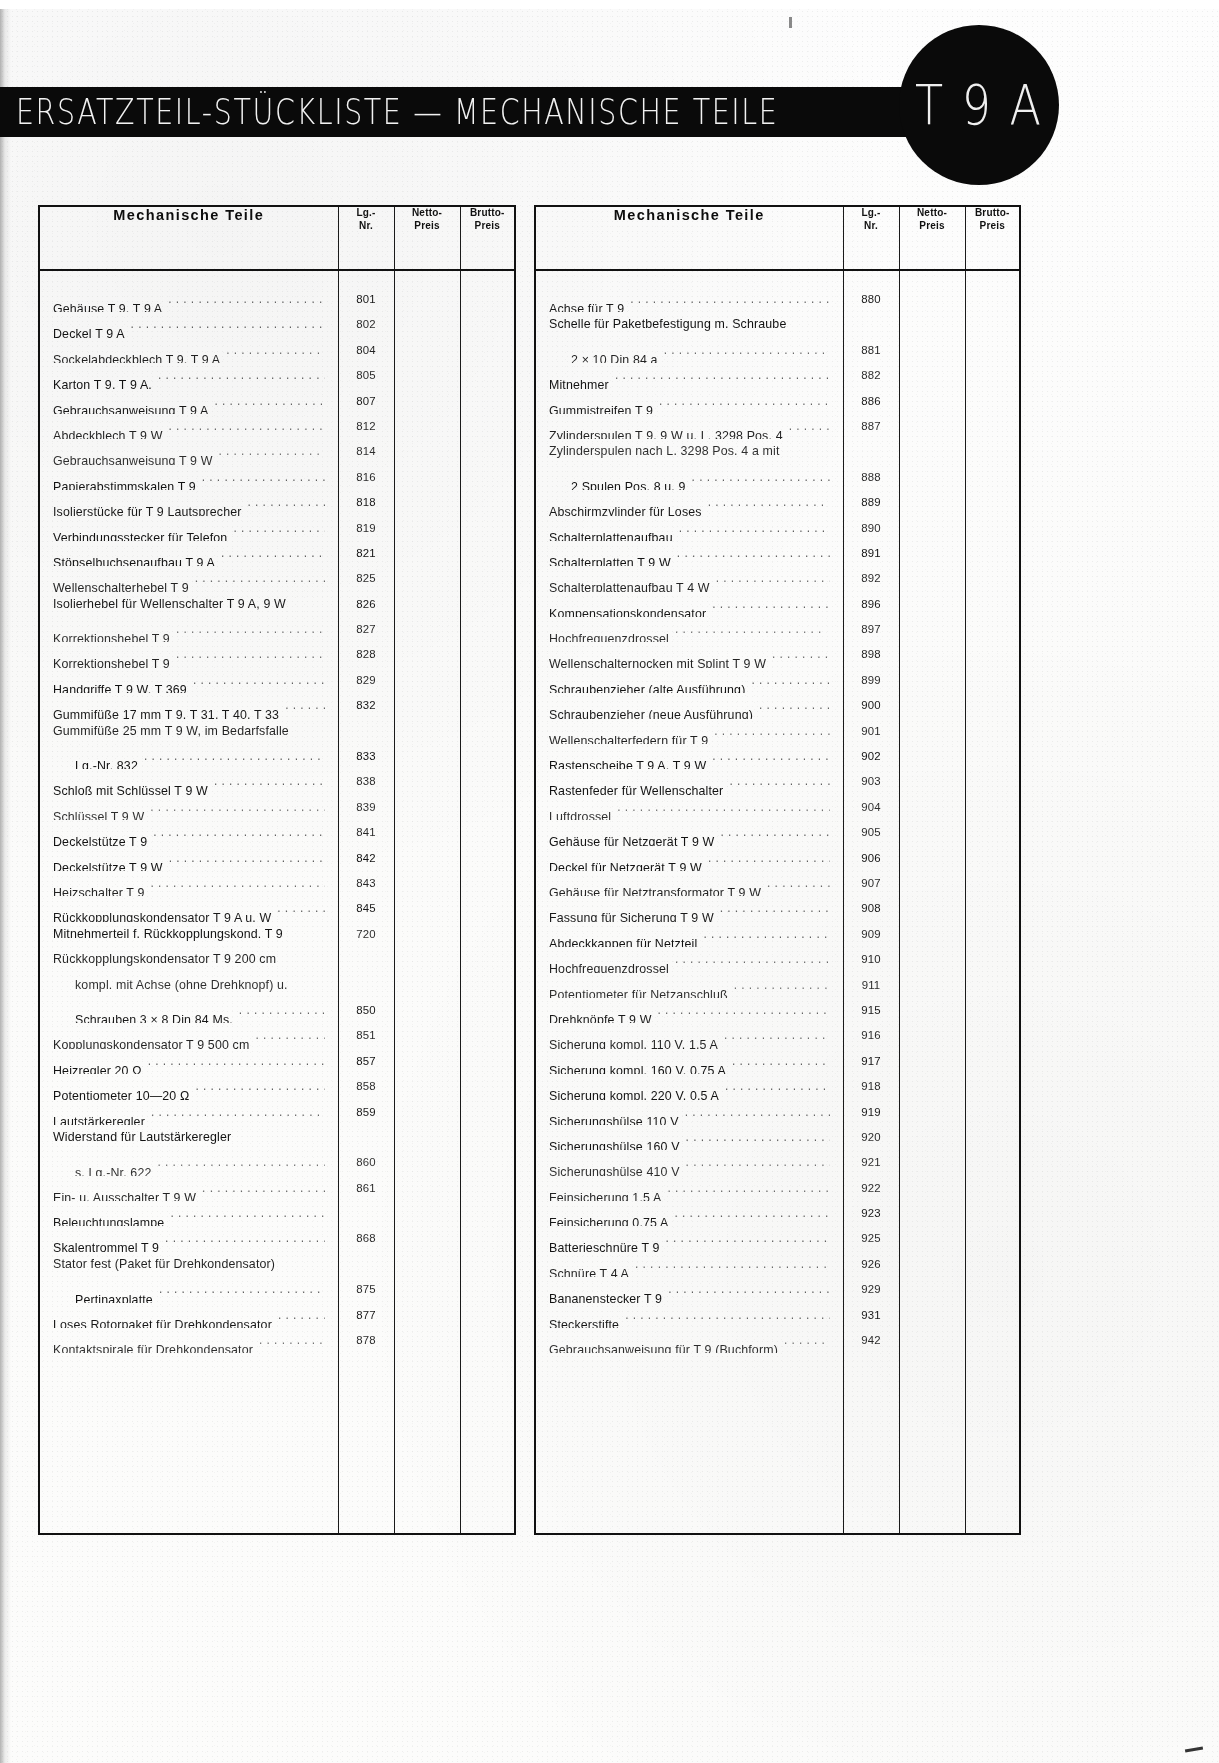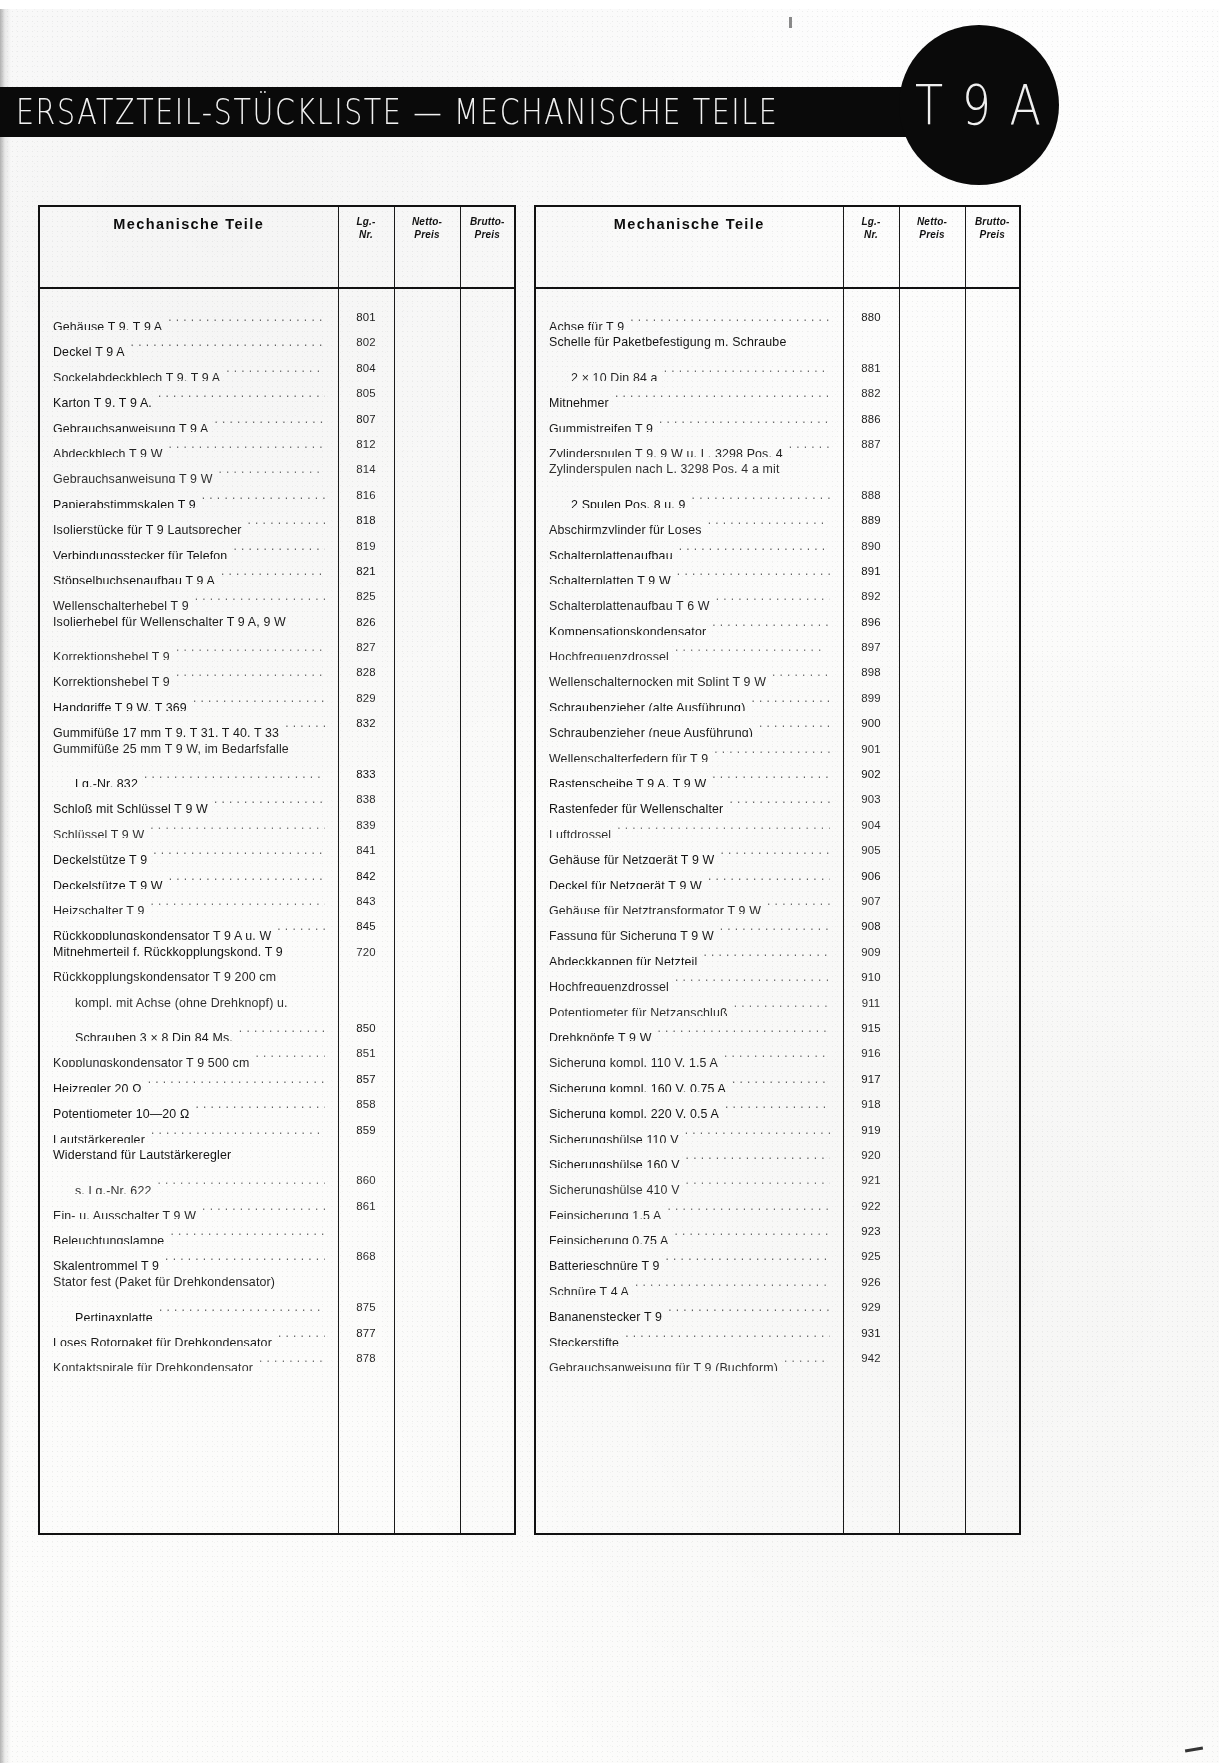--- a/index.html
+++ b/index.html
@@ -112,21 +112,21 @@
     border-collapse: collapse;
     table-layout: fixed;
   }
   .tbl col.c-name  { width: auto; }
   .tbl col.c-lg    { width: 56px; }
   .tbl col.c-netto { width: 66px; }
   .tbl col.c-brut  { width: 54px; }
 
   .tbl th, .tbl td {
     border-right: 1.3px solid #1a1a1a;
-    padding: 9px;
+    padding: 0;
     vertical-align: top;
   }
   .tbl th:last-child, .tbl td:last-child { border-right: none; }
 
   thead th {
     border-bottom: 2px solid #111;
     height: 62px;
     vertical-align: middle;
   }
   .hd-main {
@@ -137,21 +137,21 @@
     color: #0d0d0d;
   }
   .hd-small {
     font-size: 10px;
     font-weight: bold;
     line-height: 12.5px;
     text-align: center;
     color: #111;
     letter-spacing: .2px;
   }
-  .hd-small span { display: block; font-style: italic; }
+  .hd-small span { display: block; }
 
   
   td.names { padding: 16px 0 0 0; }
   td.lgs   { padding: 16px 0 0 0; }
   td.blank { }
 
   ul.rowlist {
     list-style: none;
     margin: 0;
     padding: 0;
@@ -385,21 +385,21 @@
                 <li class="nolead"><span class="lbl">Schelle für Paketbefestigung m. Schraube</span></li>
                 <li class="cont"><span class="lbl">2 × 10 Din 84 a</span><span class="lead" style="width: 166.359px;">........................................</span></li>
                 <li><span class="lbl">Mitnehmer</span><span class="lead" style="width: 215.109px;">........................................</span></li>
                 <li><span class="lbl">Gummistreifen T 9</span><span class="lead" style="width: 170.984px;">........................................</span></li>
                 <li><span class="lbl">Zylinderspulen T 9, 9 W u. L. 3298 Pos. 4</span><span class="lead" style="width: 41.3281px;">........................................</span></li>
                 <li class="nolead"><span class="lbl">Zylinderspulen  nach  L. 3298  Pos. 4 a  mit</span></li>
                 <li class="cont"><span class="lbl">2 Spulen Pos. 8 u. 9</span><span class="lead" style="width: 138.391px;">........................................</span></li>
                 <li><span class="lbl">Abschirmzylinder für Loses</span><span class="lead" style="width: 116.688px;">........................................</span></li>
                 <li><span class="lbl">Schalterplattenaufbau</span><span class="lead" style="width: 151.281px;">........................................</span></li>
                 <li><span class="lbl">Schalterplatten T 9 W</span><span class="lead" style="width: 153.156px;">........................................</span></li>
-                <li><span class="lbl">Schalterplattenaufbau  T 6 W</span><span class="lead" style="width: 114.359px;">........................................</span></li>
+                <li><span class="lbl">Schalterplattenaufbau  T 4 W</span><span class="lead" style="width: 114.359px;">........................................</span></li>
                 <li><span class="lbl">Kompensationskondensator</span><span class="lead" style="width: 117.781px;">........................................</span></li>
                 <li><span class="lbl">Hochfrequenzdrossel</span><span class="lead" style="width: 151px;">........................................</span></li>
                 <li><span class="lbl">Wellenschalternocken mit Splint T 9 W</span><span class="lead" style="width: 58.0156px;">........................................</span></li>
                 <li><span class="lbl">Schraubenzieher (alte Ausführung)</span><span class="lead" style="width: 78.5625px;">........................................</span></li>
                 <li><span class="lbl">Schraubenzieher (neue Ausführung)</span><span class="lead" style="width: 70.9688px;">........................................</span></li>
                 <li><span class="lbl">Wellenschalterfedern für T 9</span><span class="lead" style="width: 115.828px;">........................................</span></li>
                 <li><span class="lbl">Rastenscheibe T 9 A, T 9 W</span><span class="lead" style="width: 117.734px;">........................................</span></li>
                 <li><span class="lbl">Rastenfeder für Wellenschalter</span><span class="lead" style="width: 100.609px;">........................................</span></li>
                 <li><span class="lbl">Luftdrossel</span><span class="lead" style="width: 212.734px;">........................................</span></li>
                 <li><span class="lbl">Gehäuse für Netzgerät T 9 W</span><span class="lead" style="width: 109.562px;">........................................</span></li>

